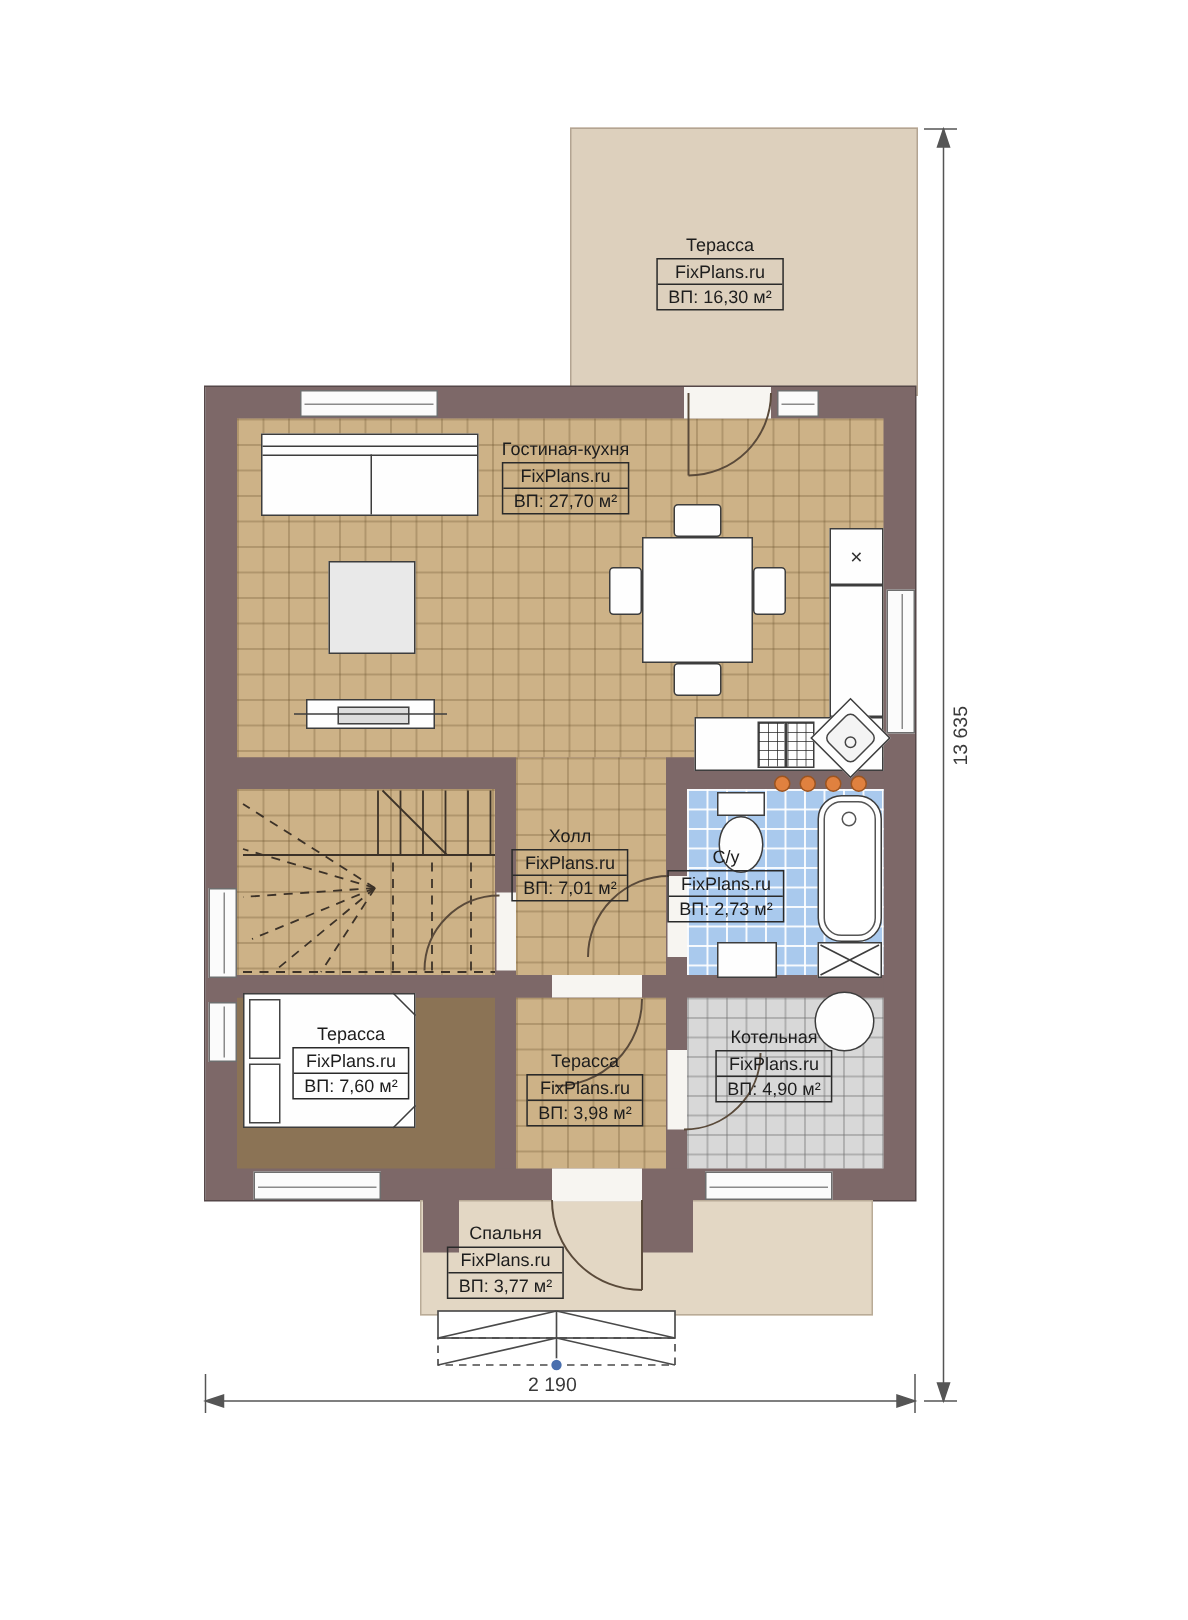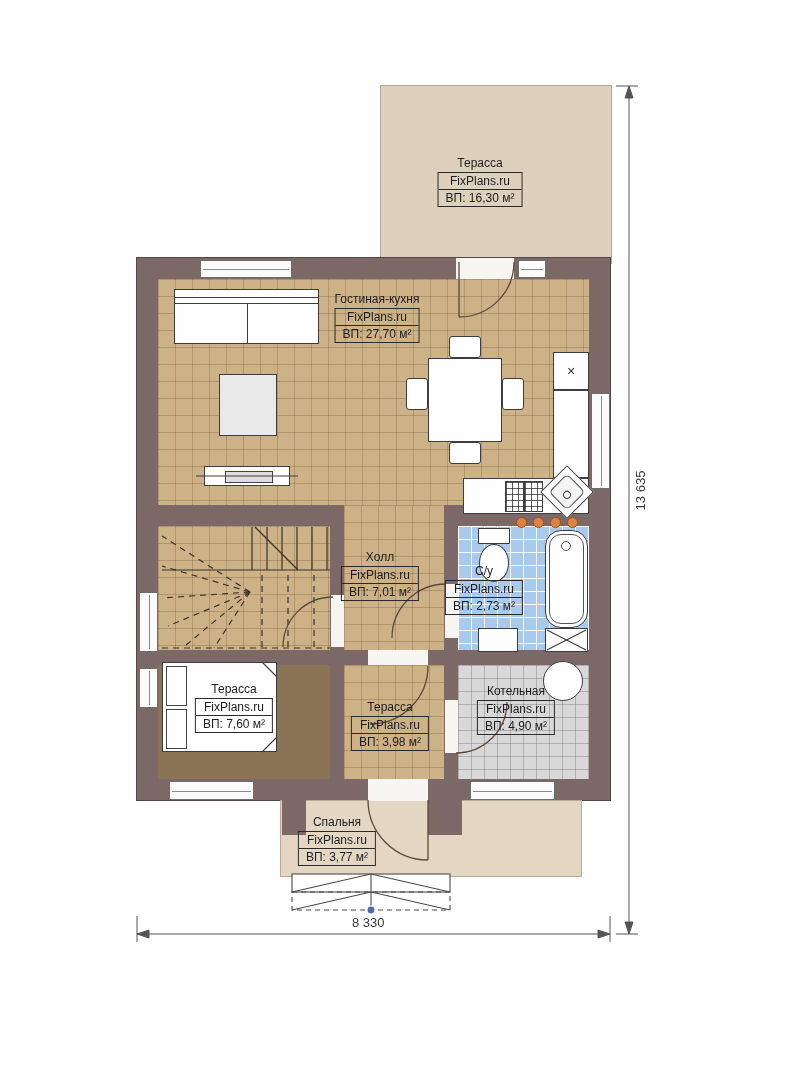--- a/index.html
+++ b/index.html
@@ -271,16 +271,16 @@
     </div>
   </div>
   <div class="room-label" style="left:337px;top:815px;">
     <div class="room-name">Спальня</div>
     <div class="label-box">
       <div class="label-brand">FixPlans.ru</div>
       <div class="label-area">ВП: 3,77 м²</div>
     </div>
   </div>
 
-  <div class="dim-text" style="left:352px;top:915px;">8 330</div>
+  <div class="dim-text" style="left:352px;top:915px;">2 190</div>
   <div class="dim-text dim-text-v" style="left:610px;top:483px;width:60px;text-align:center;">13 635</div>
 
 </div>
 
 </body></html>

